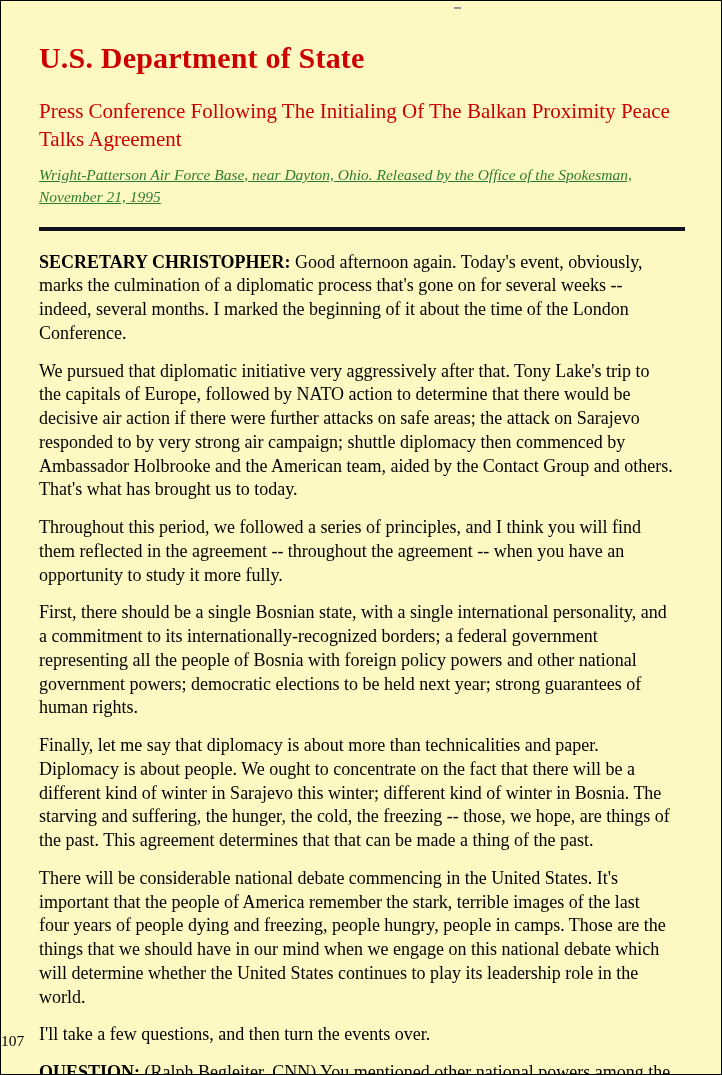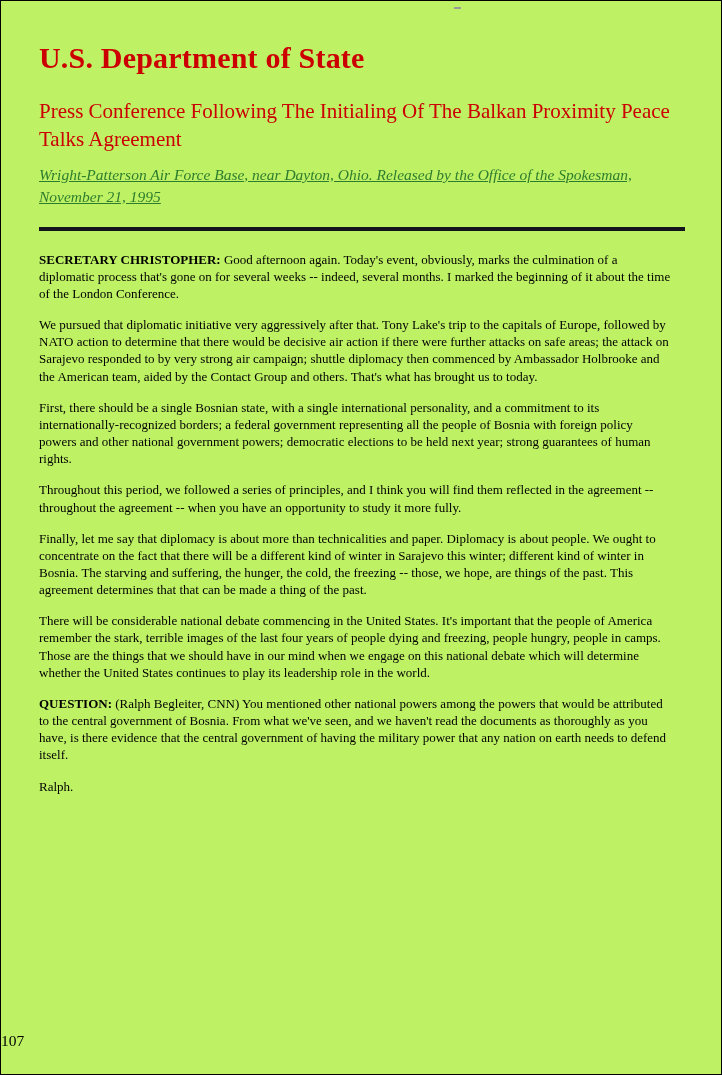--- a/index.html
+++ b/index.html
@@ -6,21 +6,21 @@
     margin: 0;
     padding: 0;
     background: #ffffff;
   }
   .page {
     position: relative;
     width: 722px;
     height: 1075px;
     box-sizing: border-box;
     border: 1px solid #000;
-    background: #bef264;
+    background: #fef9c3;
     font-family: "Liberation Serif", serif;
     color: #000;
     padding: 30px 36px 0 38px;
     overflow: hidden;
   }
   .artifact {
     position: absolute;
     top: 6px;
     left: 453px;
     width: 7px;
@@ -51,21 +51,21 @@
     max-width: 610px;
     text-decoration: underline;
   }
   .rule {
     border: none;
     border-top: 4px solid #14141e;
     margin: 16px 0 20px 0;
   }
   .body-text { }
   .para {
-    font-size: 13px;
+    font-size: 18px;
     line-height: 1.32;
     margin: 0 12px 14px 0;
     max-width: 650px;
   }
   .para strong {
     font-weight: bold;
   }
   .pageno {
     position: absolute;
     bottom: 24px;
@@ -85,22 +85,23 @@
 
   <h2 class="doc-subtitle">Press Conference Following The Initialing Of The Balkan Proximity Peace Talks Agreement</h2>
 
   <p class="dateline">Wright-Patterson Air Force Base, near Dayton, Ohio. Released by the Office of the Spokesman, November 21, 1995</p>
 
   <hr class="rule">
 
   <div class="body-text">
       <p class="para"><strong>SECRETARY CHRISTOPHER:</strong> Good afternoon again. Today's event, obviously, marks the culmination of a diplomatic process that's gone on for several weeks -- indeed, several months. I marked the beginning of it about the time of the London Conference.</p>
       <p class="para">We pursued that diplomatic initiative very aggressively after that. Tony Lake's trip to the capitals of Europe, followed by NATO action to determine that there would be decisive air action if there were further attacks on safe areas; the attack on Sarajevo responded to by very strong air campaign; shuttle diplomacy then commenced by Ambassador Holbrooke and the American team, aided by the Contact Group and others. That's what has brought us to today.</p>
+      <p class="para">Throughout this period, we followed a series of principles, and I think you will find them reflected in the agreement -- throughout the agreement -- when you have an opportunity to study it more fully.</p>
       <p class="para">First, there should be a single Bosnian state, with a single international personality, and a commitment to its internationally-recognized borders; a federal government representing all the people of Bosnia with foreign policy powers and other national government powers; democratic elections to be held next year; strong guarantees of human rights.</p>
-      <p class="para">Throughout this period, we followed a series of principles, and I think you will find them reflected in the agreement -- throughout the agreement -- when you have an opportunity to study it more fully.</p>
       <p class="para">Finally, let me say that diplomacy is about more than technicalities and paper. Diplomacy is about people. We ought to concentrate on the fact that there will be a different kind of winter in Sarajevo this winter; different kind of winter in Bosnia. The starving and suffering, the hunger, the cold, the freezing -- those, we hope, are things of the past. This agreement determines that that can be made a thing of the past.</p>
       <p class="para">There will be considerable national debate commencing in the United States. It's important that the people of America remember the stark, terrible images of the last four years of people dying and freezing, people hungry, people in camps. Those are the things that we should have in our mind when we engage on this national debate which will determine whether the United States continues to play its leadership role in the world.</p>
+      <p class="para">I'll take a few questions, and then turn the events over.</p>
       <p class="para"><strong>QUESTION:</strong> (Ralph Begleiter, CNN) You mentioned other national powers among the powers that would be attributed to the central government of Bosnia. From what we've seen, and we haven't read the documents as thoroughly as you have, is there evidence that the central government of having the military power that any nation on earth needs to defend itself.</p>
       <p class="para">Ralph.</p>
     </div>
 
   <div class="pageno">107</div>
 </div>
 
 </body></html>

